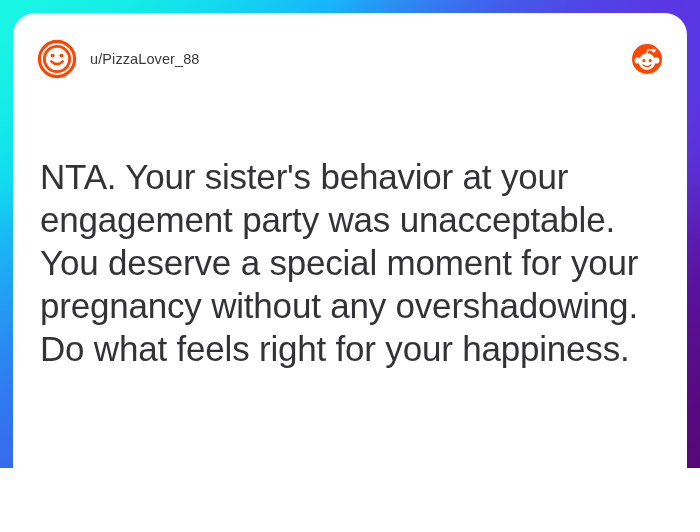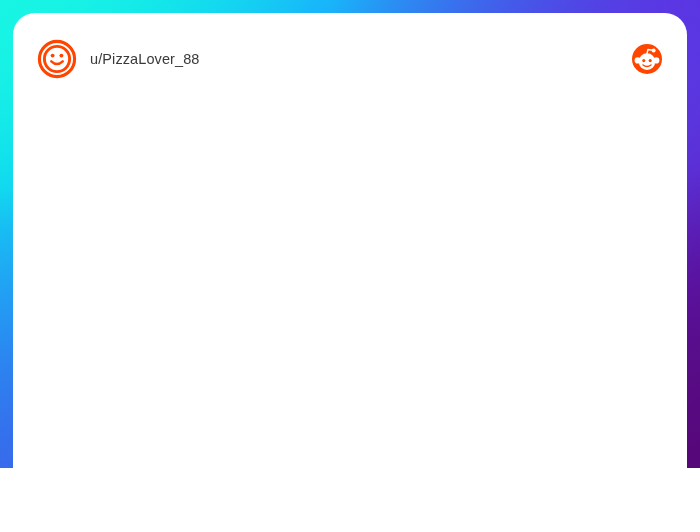--- a/index.html
+++ b/index.html
@@ -158,15 +158,16 @@
         <path d="M16 10.6 L16.9 6.6 L22.0 7.3" fill="none" stroke="#FFFFFF" stroke-width="1.5" stroke-linecap="round" stroke-linejoin="round"></path>
         <circle cx="25.3" cy="17.4" r="3.1" fill="#FFFFFF"></circle>
         <circle cx="6.7" cy="17.4" r="3.1" fill="#FFFFFF"></circle>
         <circle cx="12.8" cy="17.6" r="1.55" fill="#FF4500"></circle>
         <circle cx="19.2" cy="17.6" r="1.55" fill="#FF4500"></circle>
         <path d="M12.0 22.0 Q16 24.9 20.0 22.0" fill="none" stroke="#FF4500" stroke-width="1.5" stroke-linecap="round"></path>
       </svg>
 
     </div>
 
+    <div id="comment-body">NTA. Your sister's behavior at your engagement party was unacceptable. You deserve a special moment for your pregnancy without any overshadowing. Do what feels right for your happiness.</div>
 
   </div>
 </div>
 
 </body></html>

